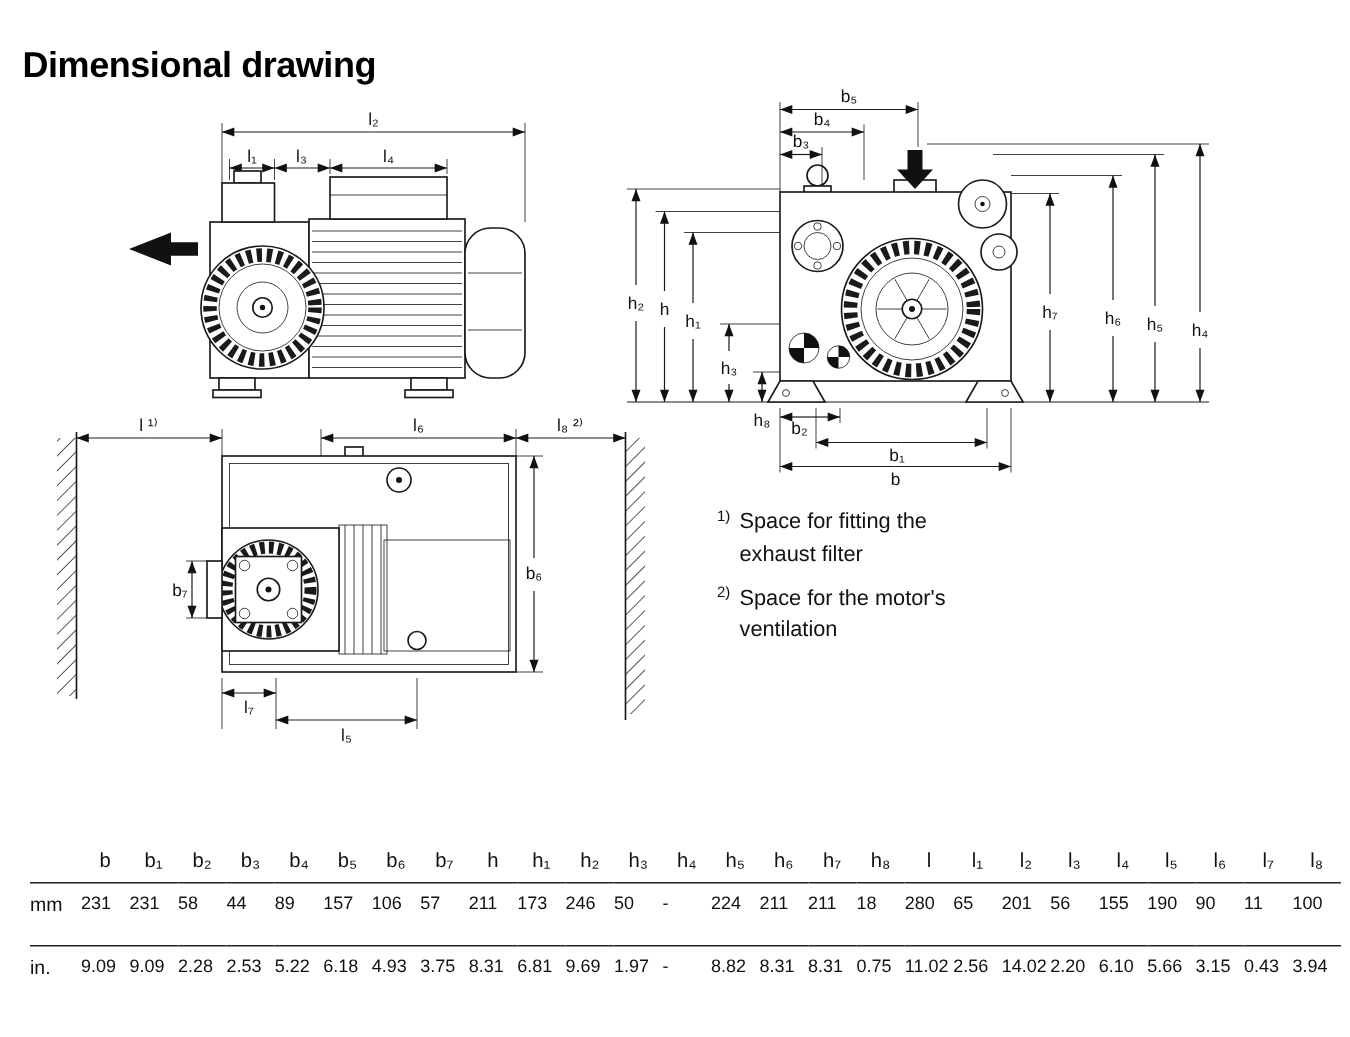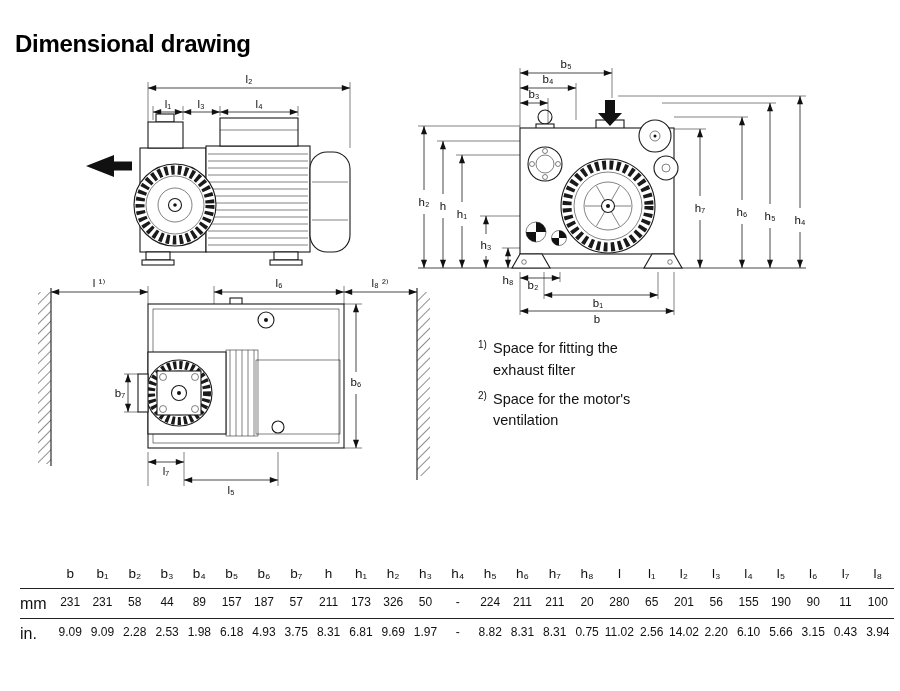--- a/index.html
+++ b/index.html
@@ -29,22 +29,22 @@
   .notes { position: absolute; left: 478px; top: 338px; width: 178px;
            font-size: 14.5px; line-height: 1.5; }
   .note { display: flex; margin-bottom: 7px; }
   .note .marker { font-size: 10px; position: relative; top: -1px; flex: 0 0 15px; }
   .dim-table {
     position: absolute; left: 20px; top: 560px; width: 874px;
     display: grid; grid-template-columns: 34px repeat(26, 1fr);
   }
   .hd  { font-size: 13.5px; text-align: center; padding: 6px 0 7px;
          border-bottom: 1px solid #222; white-space: nowrap; }
-  .rl  { font-size: 16px; padding: 6px 0 5px; white-space: nowrap; }
-  .val { font-size: 12px; text-align: center; padding: 6px 0 7px; white-space: nowrap; }
+  .rl  { font-size: 13px; padding: 6px 0 5px; white-space: nowrap; }
+  .val { font-size: 12px; text-align: left; padding: 6px 0 21px; white-space: nowrap; }
   .sep { border-bottom: 1px solid #222; }
 </style>
 </head>
 <body>
 
 <h1 class="title">Dimensional drawing</h1>
 
 <svg class="svg-side" width="300" height="215" viewBox="0 0 300 215">
   <defs>
     <marker id="ar1" markerUnits="userSpaceOnUse" markerWidth="10" markerHeight="8" refX="9" refY="4" orient="auto">
@@ -298,46 +298,46 @@
     <div class="hd">l₆</div>
     <div class="hd">l₇</div>
     <div class="hd">l₈</div>
     <div class="rl sep">mm</div>
     <div class="val sep">231</div>
     <div class="val sep">231</div>
     <div class="val sep">58</div>
     <div class="val sep">44</div>
     <div class="val sep">89</div>
     <div class="val sep">157</div>
-    <div class="val sep">187</div>
+    <div class="val sep">106</div>
     <div class="val sep">57</div>
     <div class="val sep">211</div>
     <div class="val sep">173</div>
-    <div class="val sep">326</div>
+    <div class="val sep">246</div>
     <div class="val sep">50</div>
     <div class="val sep">-</div>
     <div class="val sep">224</div>
     <div class="val sep">211</div>
     <div class="val sep">211</div>
-    <div class="val sep">20</div>
+    <div class="val sep">18</div>
     <div class="val sep">280</div>
     <div class="val sep">65</div>
     <div class="val sep">201</div>
     <div class="val sep">56</div>
     <div class="val sep">155</div>
     <div class="val sep">190</div>
     <div class="val sep">90</div>
     <div class="val sep">11</div>
     <div class="val sep">100</div>
     <div class="rl">in.</div>
     <div class="val">9.09</div>
     <div class="val">9.09</div>
     <div class="val">2.28</div>
     <div class="val">2.53</div>
-    <div class="val">1.98</div>
+    <div class="val">5.22</div>
     <div class="val">6.18</div>
     <div class="val">4.93</div>
     <div class="val">3.75</div>
     <div class="val">8.31</div>
     <div class="val">6.81</div>
     <div class="val">9.69</div>
     <div class="val">1.97</div>
     <div class="val">-</div>
     <div class="val">8.82</div>
     <div class="val">8.31</div>

